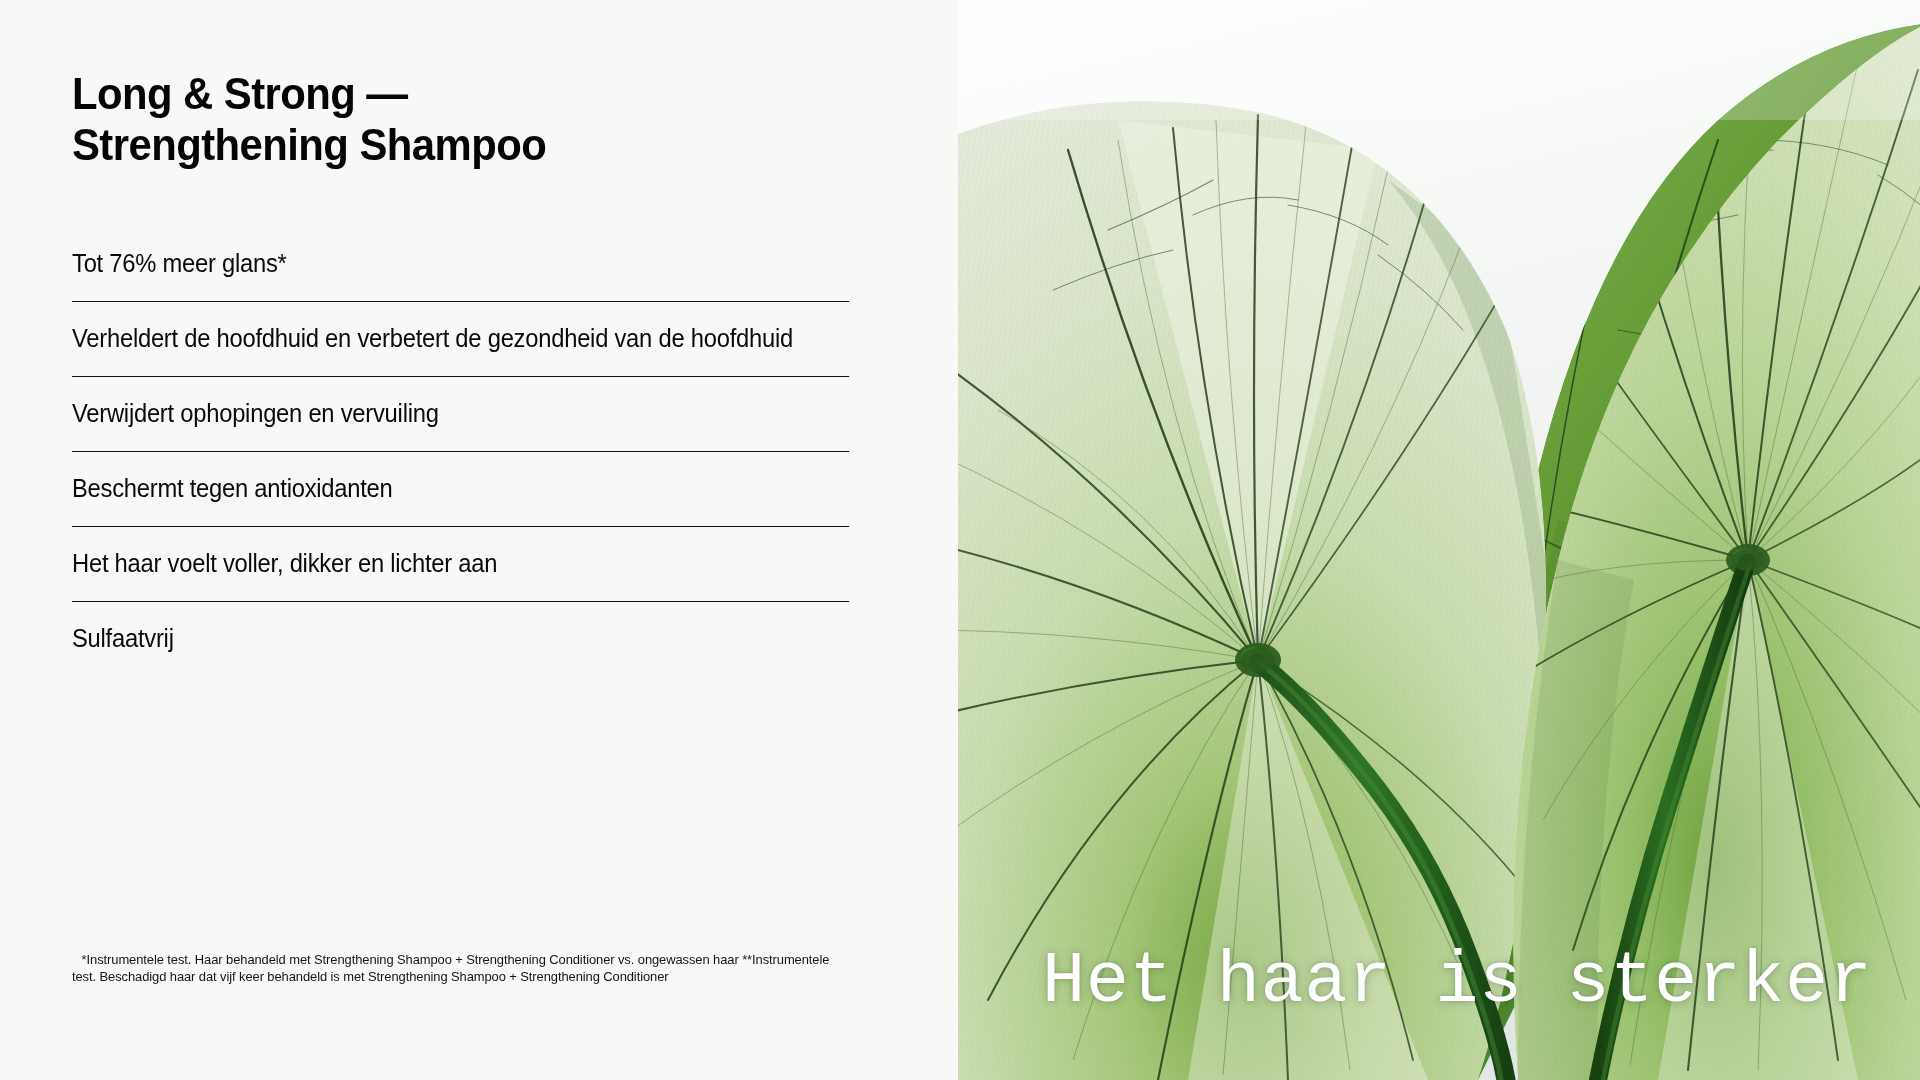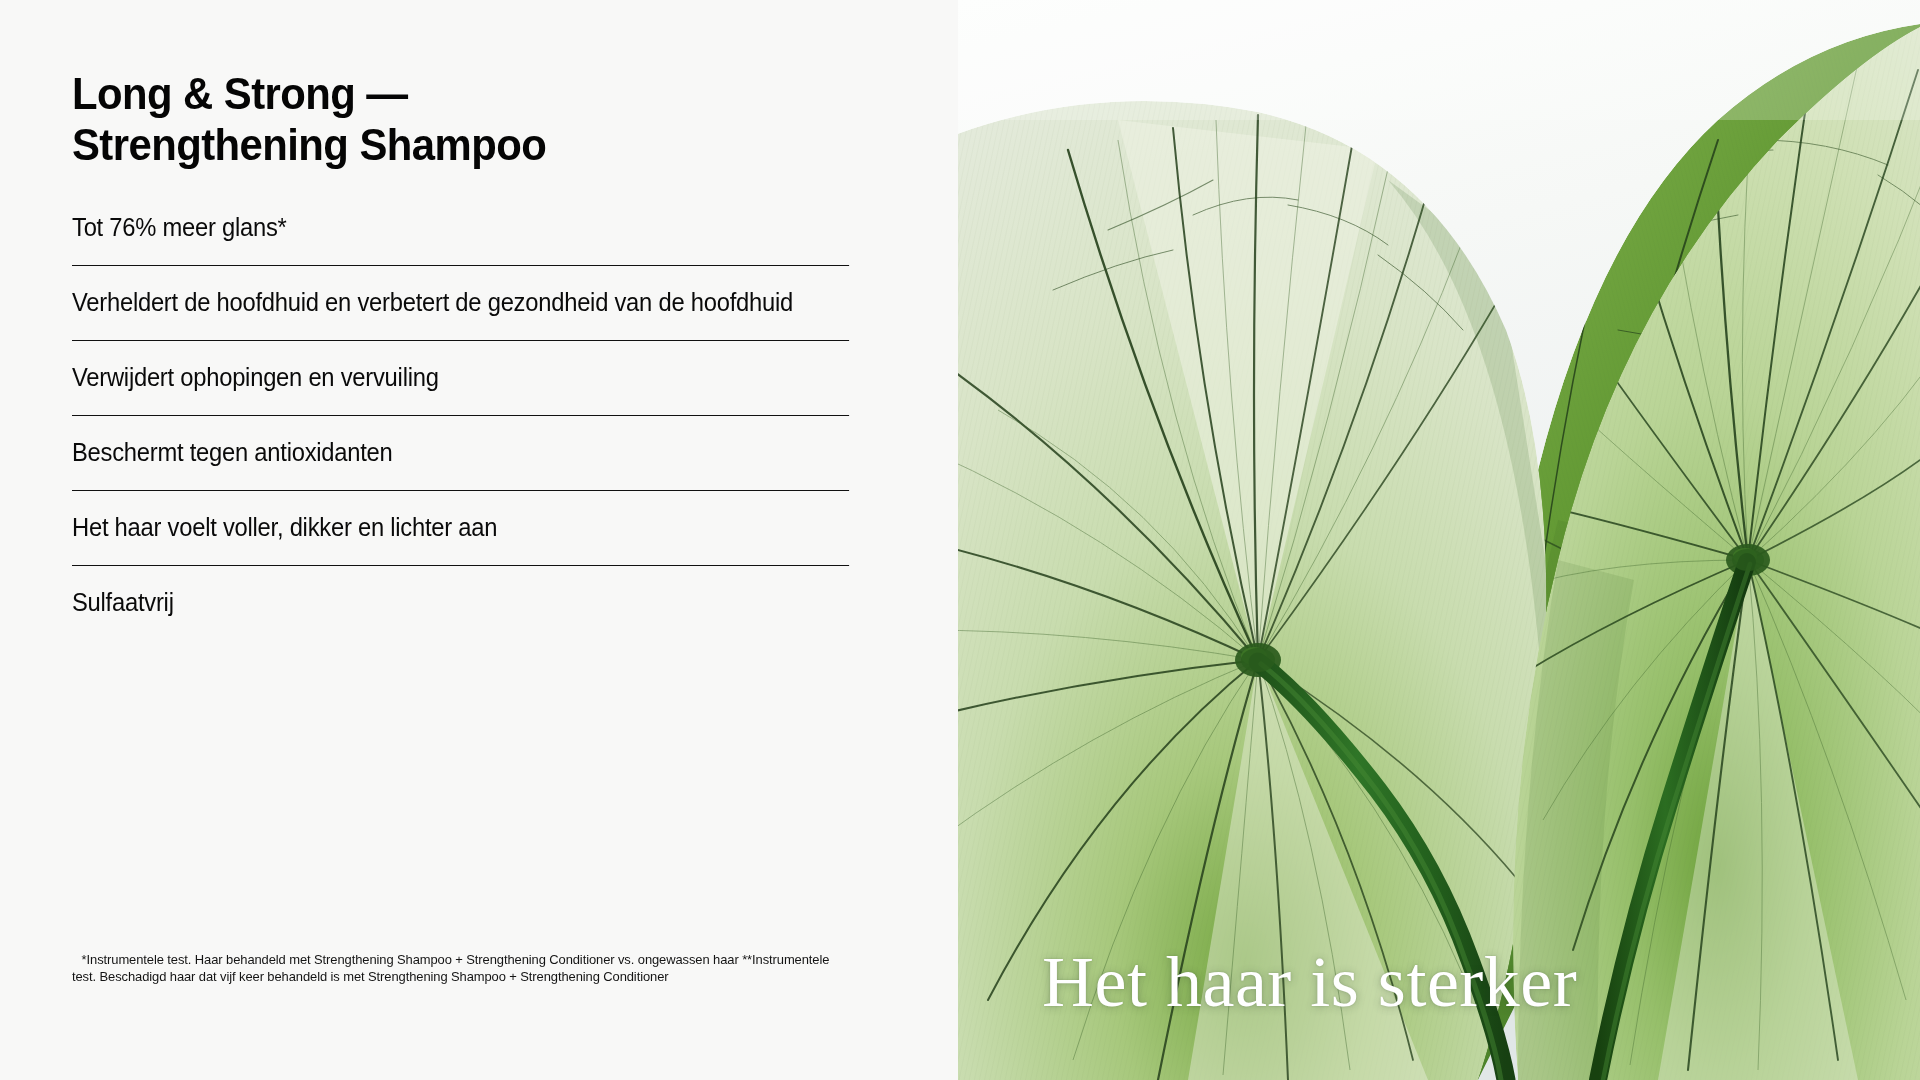--- a/index.html
+++ b/index.html
@@ -37,21 +37,21 @@
     color:#050505;
     transform:scaleX(0.93);
     transform-origin:left center;
     max-width:880px;
     white-space:pre-line;
   }
 
   
   .benefits {
     list-style:none;
-    margin-top:42px;
+    margin-top:78px;
     width:818px;
   }
 
   .benefit-item {
     position:relative;
     font-size:25px;
     line-height:31px;
     font-weight:400;
     color:#0a0a0a;
     letter-spacing:-0.25px;
@@ -90,21 +90,21 @@
     overflow:hidden;
     background:linear-gradient(178deg,#fdfefd 0%,#f4f7f4 22%,#eef2ef 60%,#e8ecea 100%);
   }
 
   .leaf-art { position:absolute; inset:0; width:100%; height:100%; display:block; }
 
   .overlay-caption {
     position:absolute;
     left:84px;
     bottom:58px;
-    font-family:Liberation Serif, serif;
+    font-family:Liberation Mono, monospace;
     font-size:72px;
     line-height:80px;
     font-weight:400;
     color:#ffffff;
     letter-spacing:0.5px;
     text-shadow:0 1px 8px rgba(40,60,40,0.30), 0 0 2px rgba(60,80,60,0.25);
     white-space:nowrap;
     pointer-events:none;
   }
 </style>

